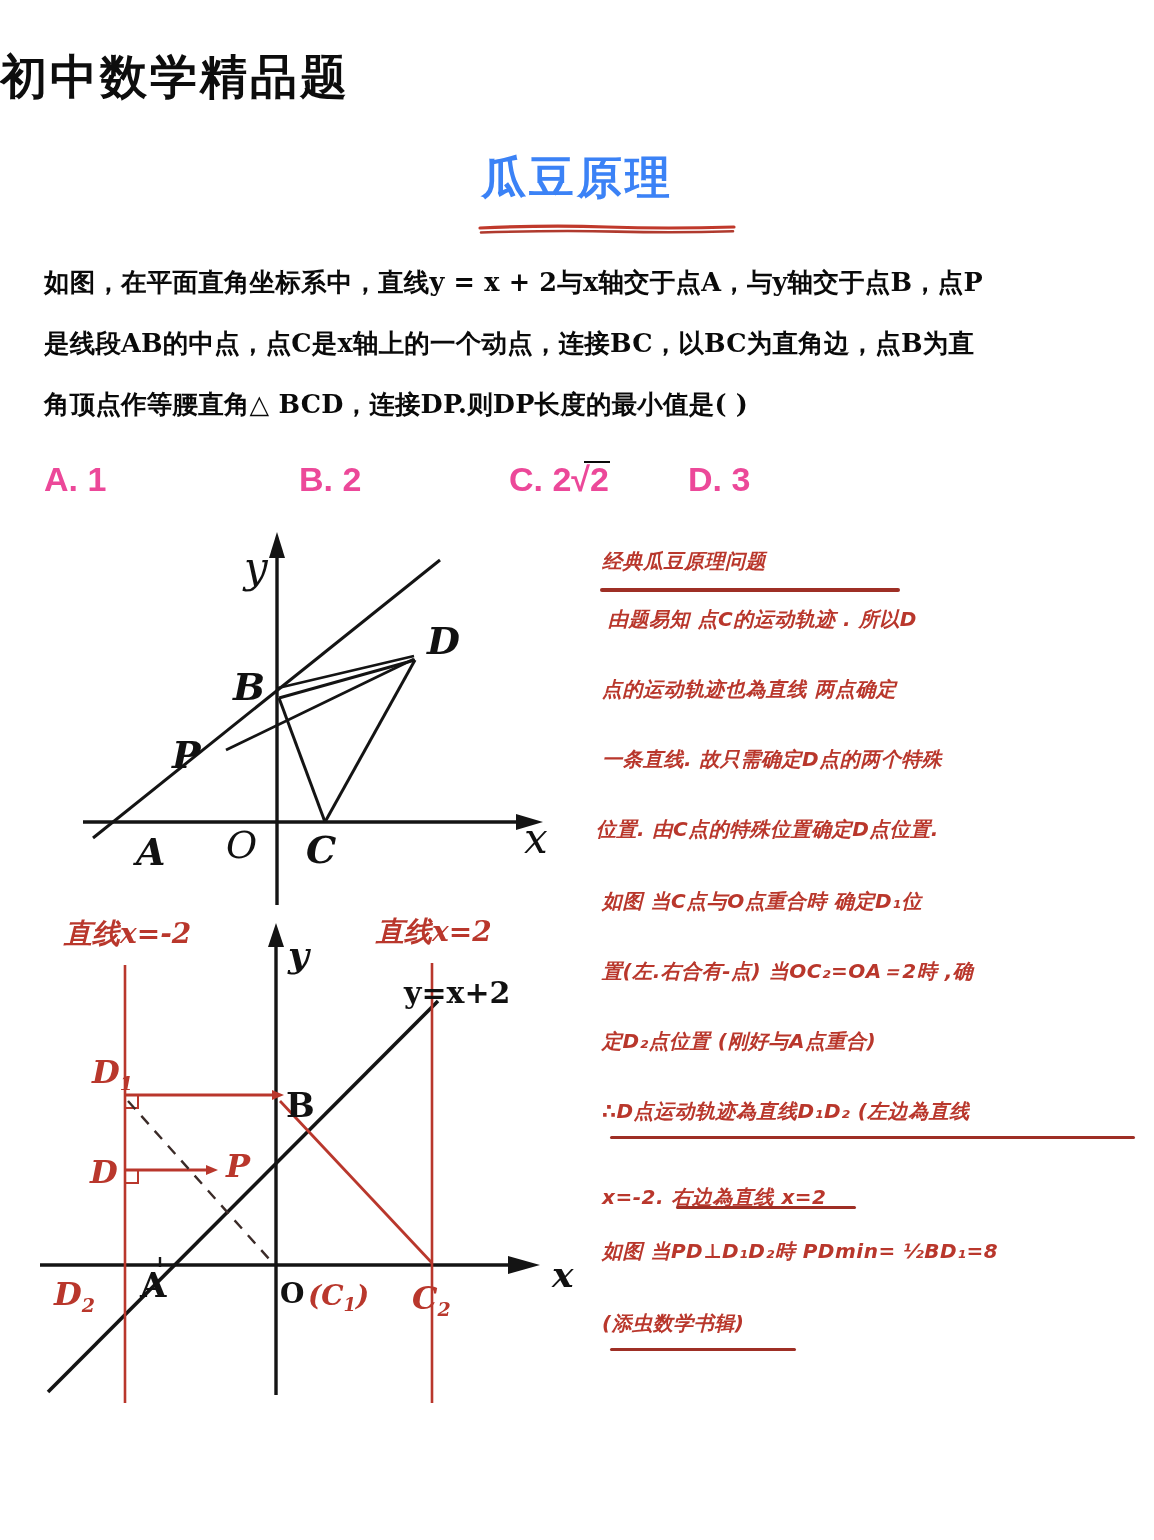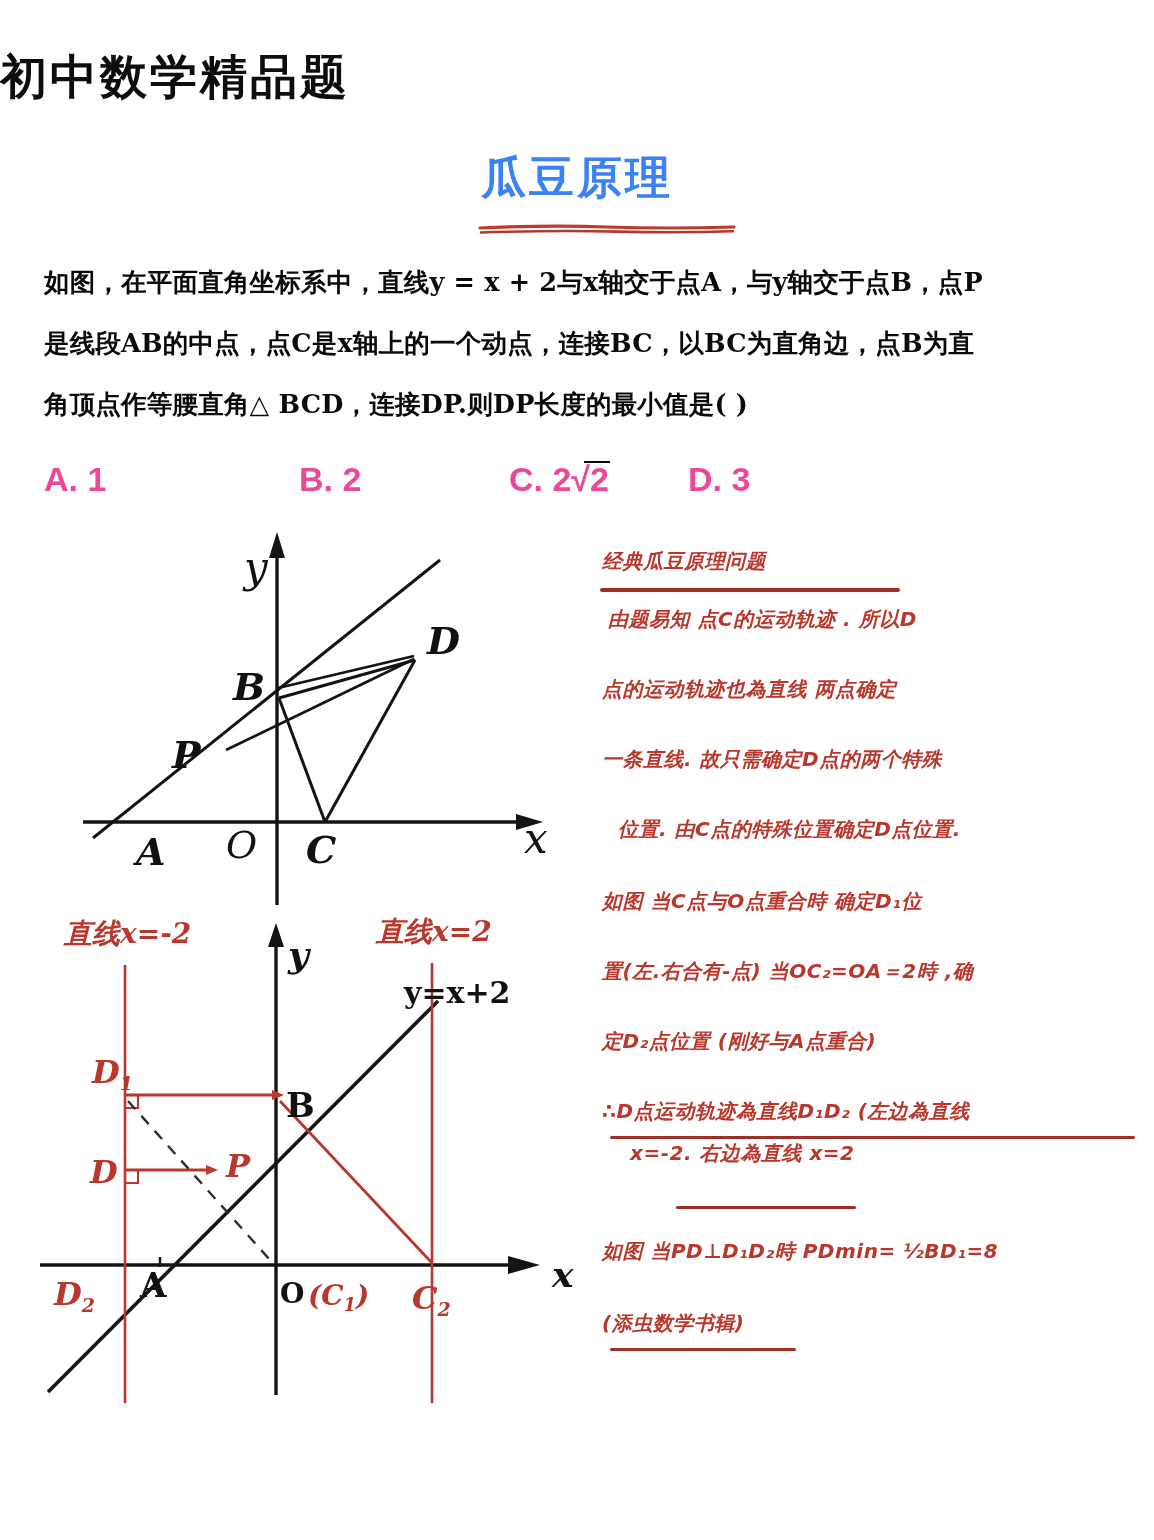--- a/index.html
+++ b/index.html
@@ -190,29 +190,29 @@
   </div>
 
   <div class="notes">
 
     <div class="hw" style="left:6px;  top:0px;">经典瓜豆原理问题</div>
     <div class="note-underline" style="left:4px; top:40px; width:300px;"></div>
 
     <div class="hw" style="left:12px;  top:58px;">由题易知 点C的运动轨迹 . 所以D</div>
     <div class="hw" style="left:6px;  top:128px;">点的运动轨迹也為直线  两点确定</div>
     <div class="hw" style="left:6px;  top:198px;">一条直线. 故只需确定D点的两个特殊</div>
-    <div class="hw" style="left:22px;  top:268px;">位置. 由C点的特殊位置确定D点位置.</div>
+    <div class="hw" style="left:0;  top:268px;">位置. 由C点的特殊位置确定D点位置.</div>
     <div class="hw" style="left:6px;  top:340px;">如图  当C点与O点重合時  确定D₁位</div>
     <div class="hw" style="left:6px;  top:410px;">置(左.右合有-点)  当OC₂=OA＝2時 ,确</div>
     <div class="hw" style="left:6px;  top:480px;">定D₂点位置 (刚好与A点重合)</div>
 
     <div class="hw" style="left:6px;  top:550px;">∴D点运动轨迹為直线D₁D₂ (左边為直线</div>
     <div class="note-underline" style="left:14px; top:588px; width:525px; height:3px;"></div>
 
-    <div class="hw" style="left:6px;  top:592px;margin-left:28px;">x=-2. 右边為直线 x=2</div>
+    <div class="hw" style="left:6px;  top:636px;">x=-2. 右边為直线 x=2</div>
     <div class="note-underline" style="left:80px; top:658px; width:180px; height:3px;"></div>
 
     <div class="hw" style="left:6px;  top:690px;">如图 当PD⊥D₁D₂時   PDmin= ½BD₁=8</div>
 
     <div class="hw" style="left:6px;  top:762px;">(添虫数学书辑)</div>
     <div class="note-underline" style="left:14px; top:800px; width:186px; height:3px;"></div>
 
   </div>
 
 </div>

